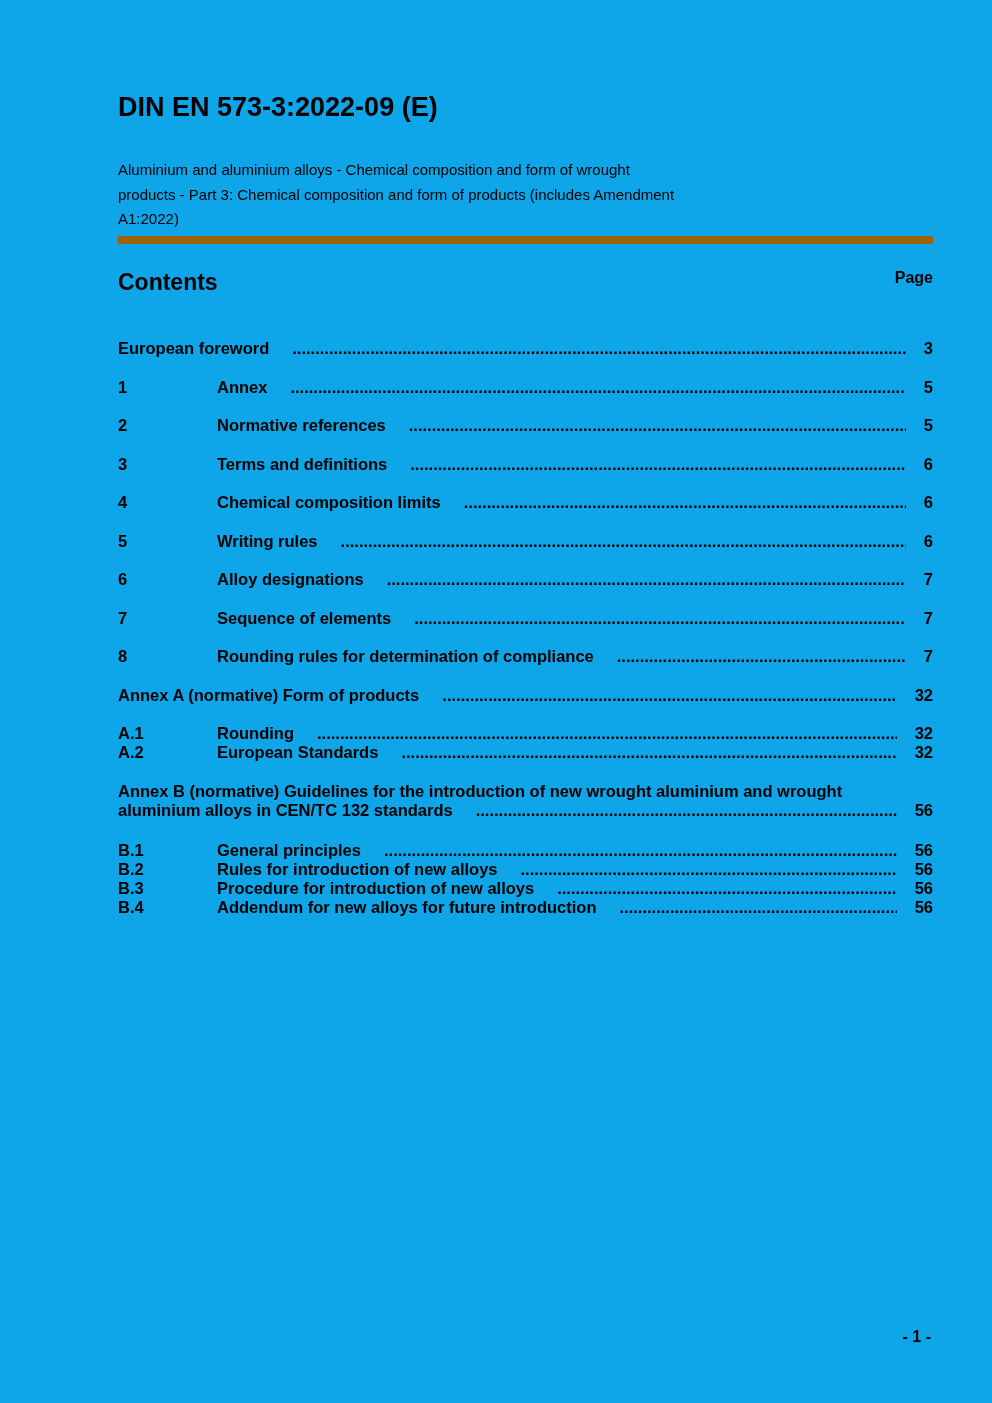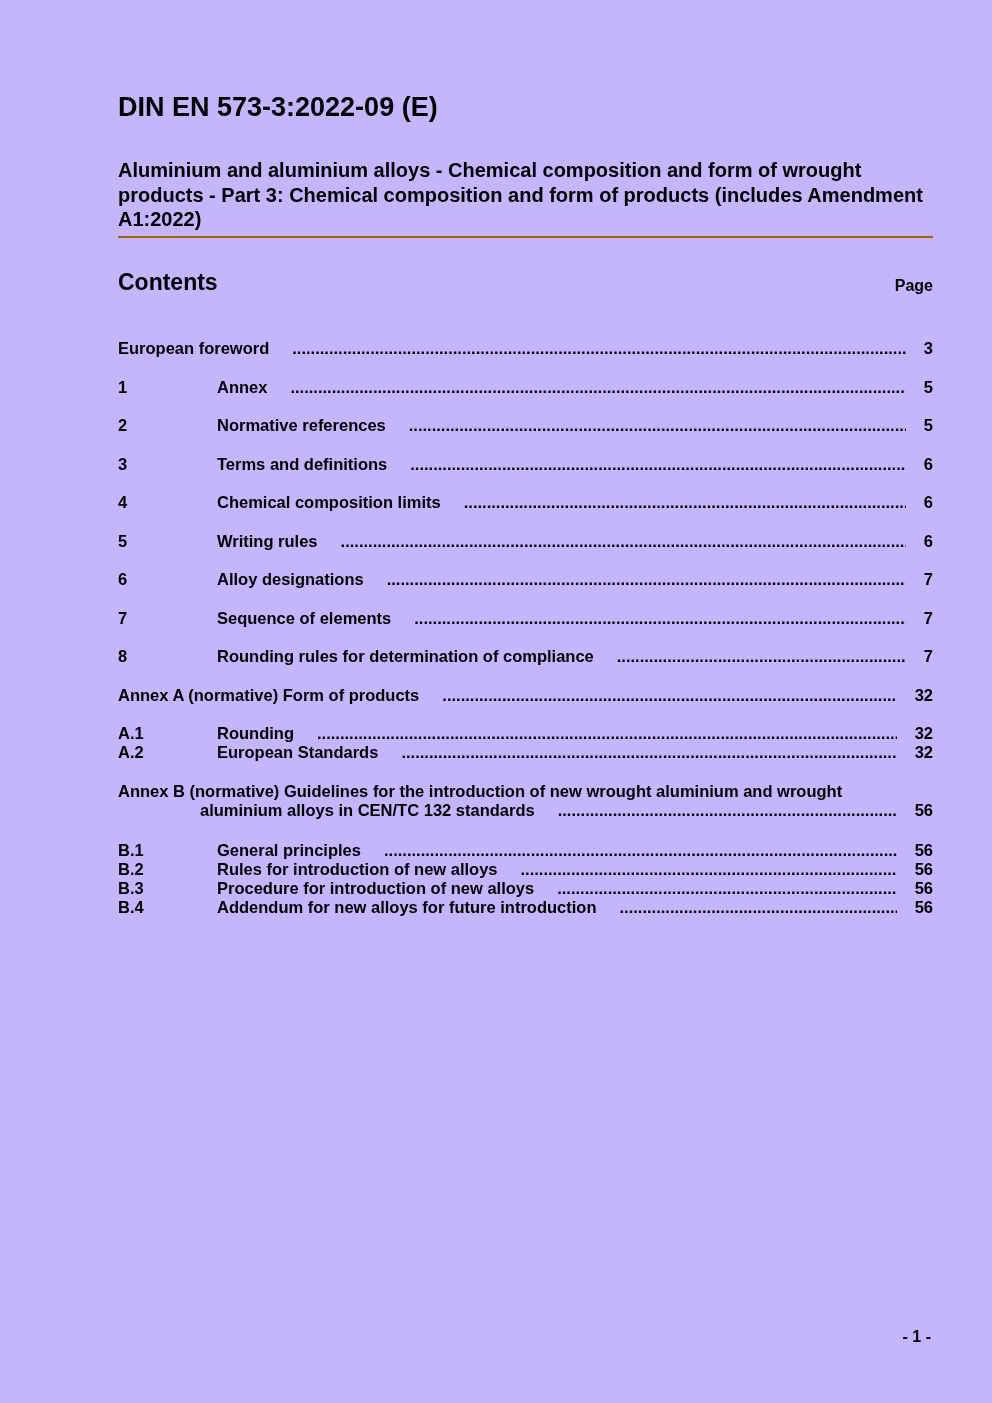--- a/index.html
+++ b/index.html
@@ -6,51 +6,51 @@
   html, body { background: #ffffff; }
   body {
     font-family: "Liberation Sans", "DejaVu Sans", sans-serif;
     color: #000000;
     width: 992px;
   }
   .sheet {
     position: relative;
     width: 992px;
     height: 1403px;
-    background: #c4b5fd;
+    background: #0ea5e9;
     overflow: hidden;
   }
   .header {
     position: absolute;
     left: 118px;
     top: 92px;
     width: 815px;
   }
   .standard-code {
     font-size: 27px;
     font-weight: bold;
     line-height: 30px;
     white-space: nowrap;
   }
   .doc-title {
     margin-top: 36px;
-    font-size: 20px;
-    font-weight: bold;
+    font-size: 15px;
+    font-weight: normal;
     line-height: 24.5px;
-    border-bottom: 2px solid #a16207;
+    border-bottom: 8px solid #a16207;
     padding-bottom: 4px;
   }
   .contents-bar {
     position: absolute;
     left: 118px;
     top: 269px;
     width: 815px;
     display: flex;
     justify-content: space-between;
-    align-items: flex-end;
+    align-items: flex-start;
   }
   .contents-heading {
     font-size: 23px;
     font-weight: bold;
     line-height: 26px;
   }
   .page-col-label {
     font-size: 16px;
     font-weight: bold;
   }
@@ -79,21 +79,21 @@
     margin-right: 1px;
   }
   .toc-dots::after {
     content: "..........................................................................................................................................................................................................................................................";
   }
   .toc-page { flex: 0 0 auto; }
   .mb-main { margin-bottom: 19.5px; }
   .mb-gap  { margin-bottom: 21px; }
   .mb-none { margin-bottom: 0; }
   .annexb-line1 { line-height: 19px; white-space: nowrap; }
-  .annexb-line2 { margin-left: 82px; }
+  .annexb-line2 { }
   .footer-page-number {
     position: absolute;
     top: 1328px;
     right: 61px;
     font-size: 16px;
     font-weight: bold;
   }
 </style>
 </head>
 <body>

